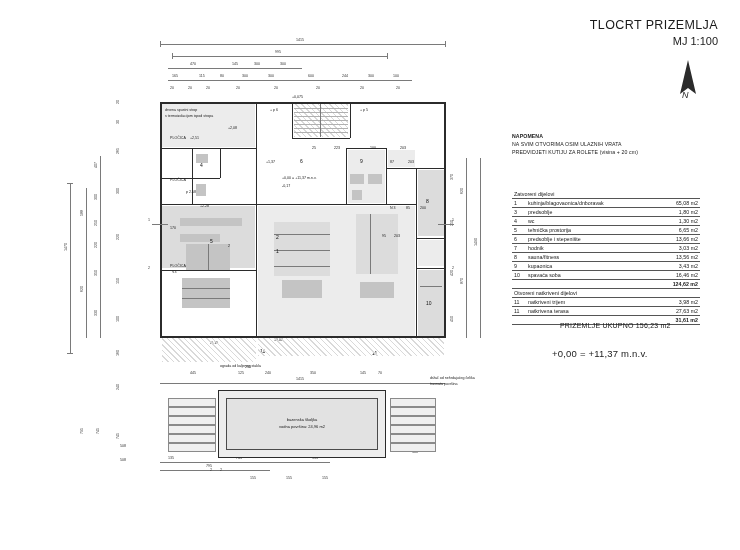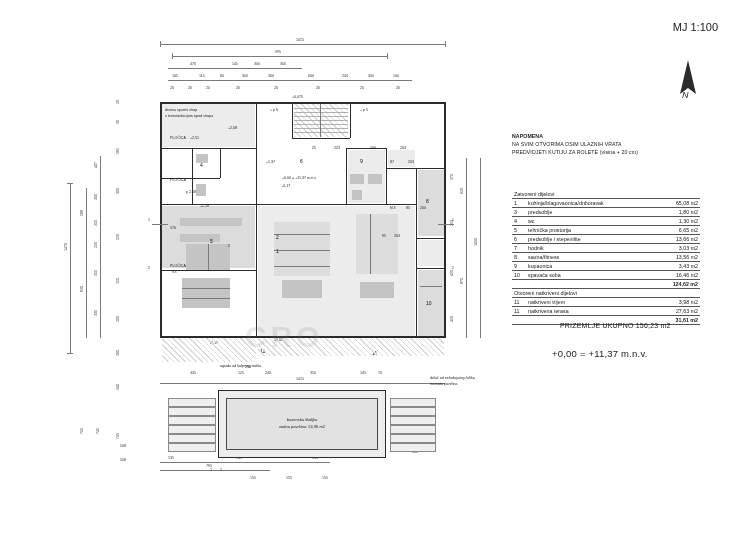--- a/index.html
+++ b/index.html
@@ -90,20 +90,21 @@
     letter-spacing:4px;transform:rotate(0deg);
     pointer-events:none;
   }
 </style>
 </head>
 <body>
 
 <div class="sheet">
 
   <div class="title-block">
+    <div class="t1">TLOCRT PRIZEMLJA</div>
     <div class="t2">MJ 1:100</div>
   </div>
 
   <div class="north">
     <svg width="40" height="46" viewBox="0 0 40 46">
       <path d="M22 2 L30 36 L22 30 L14 36 Z" fill="#2b2b2b"></path>
     </svg>
     <div class="lbl">N</div>
   </div>
 
@@ -466,14 +467,13 @@
 
     <div class="dimtxt" style="left:150px;top:430px;">2</div>
     <div class="dimtxt" style="left:160px;top:430px;">2</div>
 
     <div class="dimtxt" style="left:190px;top:438px;">155</div>
     <div class="dimtxt" style="left:226px;top:438px;">155</div>
     <div class="dimtxt" style="left:262px;top:438px;">155</div>
 
   </div>
 
-  <div class="wm">CRO</div>
 </div>
 
 </body></html>

